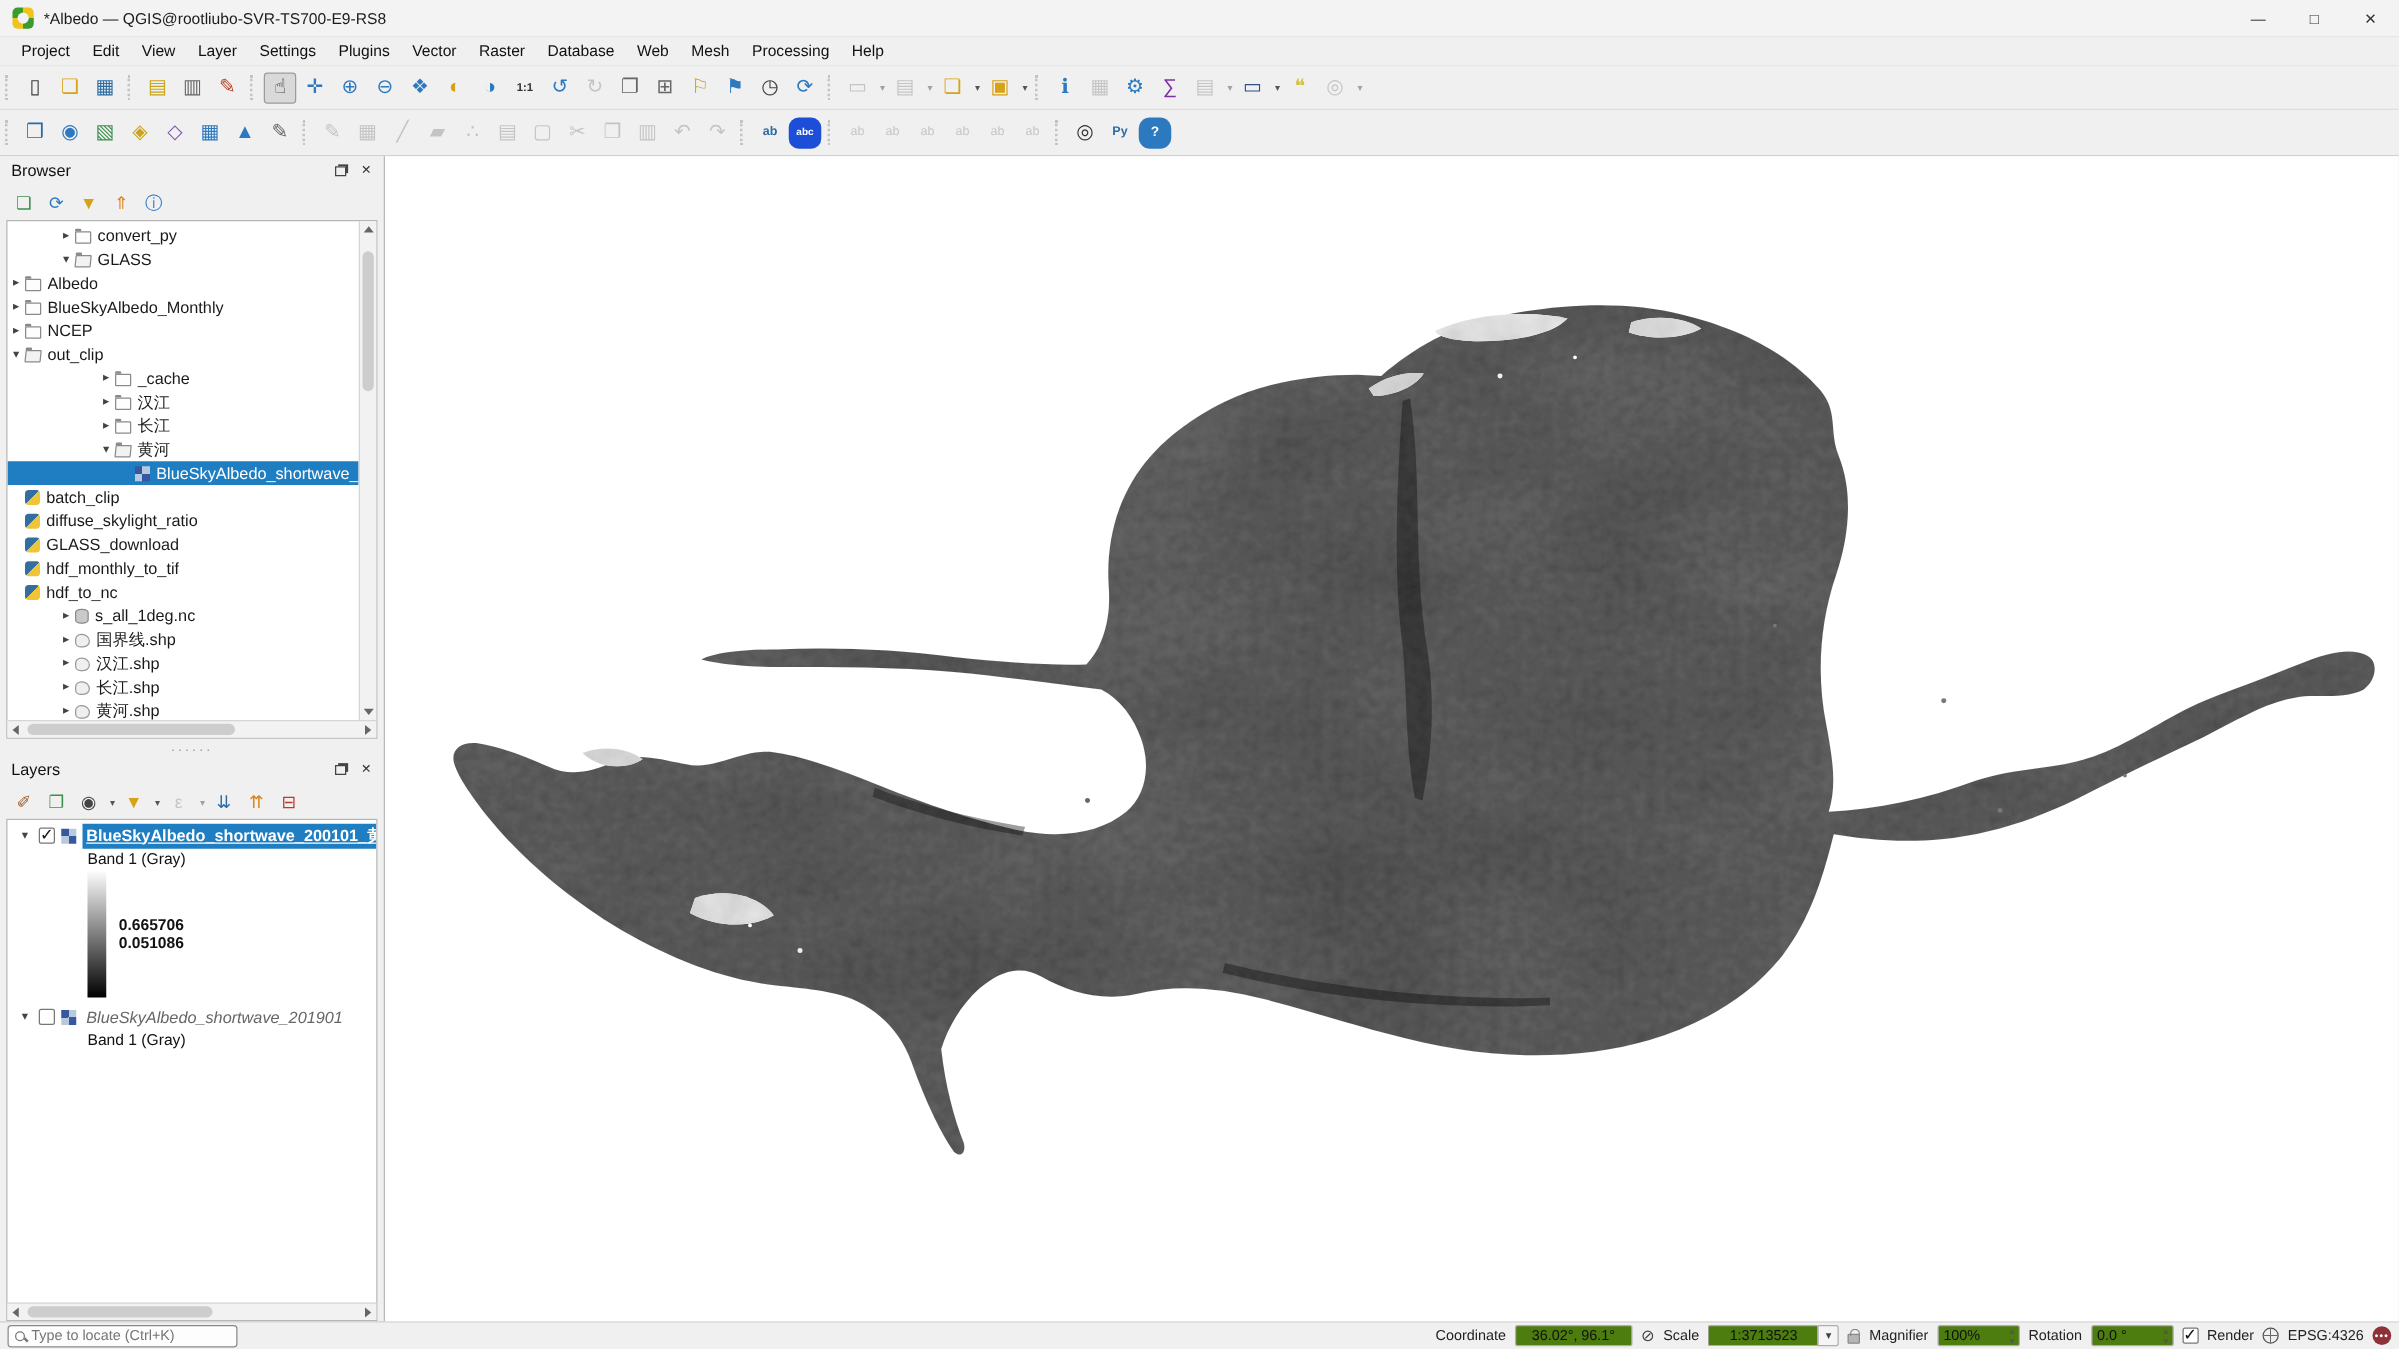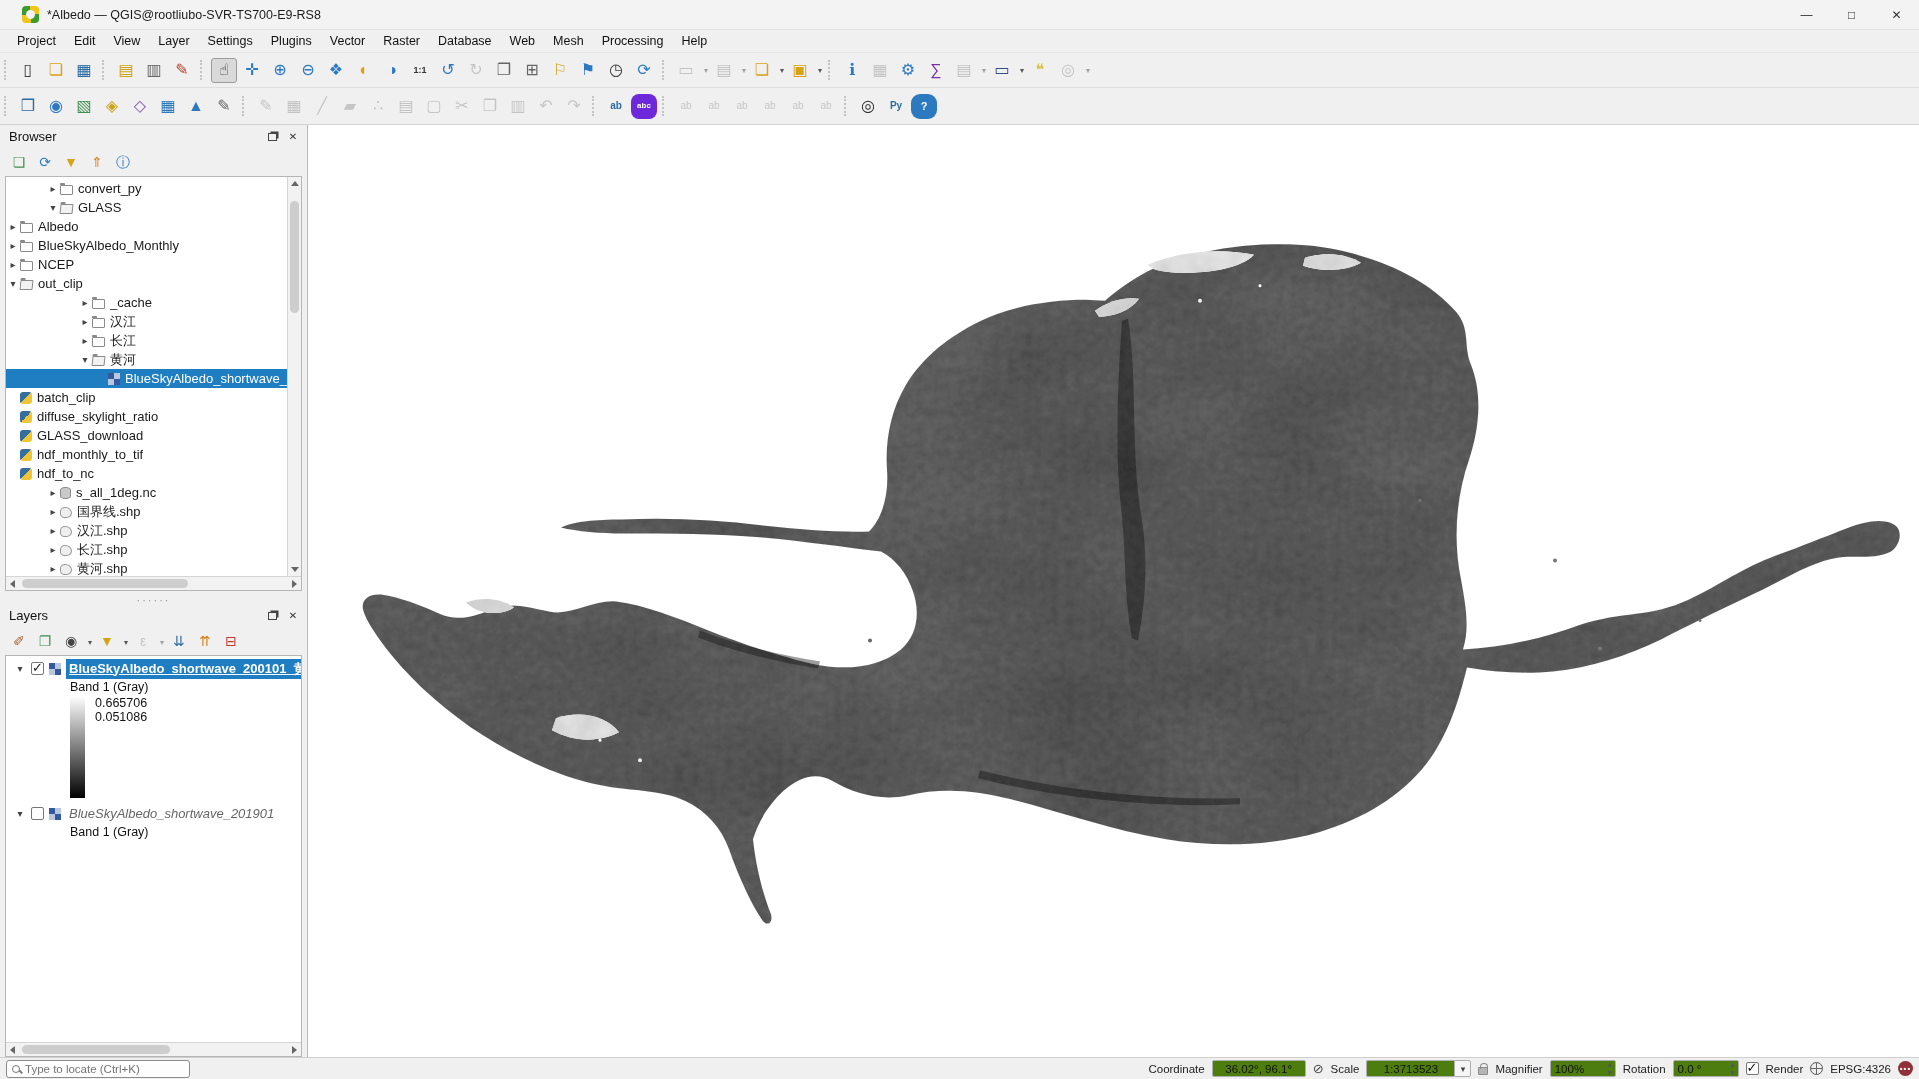--- a/index.html
+++ b/index.html
@@ -1,21 +1,21 @@
 <!DOCTYPE html>
 <html><head>
 <meta charset="utf-8">
 <style>
   * { margin:0; padding:0; box-sizing:border-box; }
   html,body { width:1919px; height:1079px; overflow:hidden; }
   body { font-family:"Liberation Sans","DejaVu Sans",sans-serif; font-size:12.5px; color:#1a1a1a; background:#f0f0f0; }
   .app { width:1919px; height:1079px; display:flex; flex-direction:column; background:#f0f0f0; }
 
   
-  .titlebar { height:30px; display:flex; align-items:center; background:#f3f3f3; border-bottom:1px solid #e2e2e2;padding-left:12px; }
+  .titlebar { height:30px; display:flex; align-items:center; background:#f3f3f3; border-bottom:1px solid #e2e2e2; }
   .qgis-logo { width:17px; height:17px; margin:0 8px 0 10px; border-radius:4px;
     background:conic-gradient(#f0c419 0 25%, #3a9b2e 0 50%, #f0c419 0 75%, #3a9b2e 0); position:relative; }
   .qgis-logo::after { content:""; position:absolute; inset:4px; background:#f3f3f3; border-radius:50%; }
   .win-title { font-size:12.5px; color:#1b1b1b; }
   .titlebar .spacer { flex:1; }
   .winbtn { width:45px; height:29px; display:flex; align-items:center; justify-content:center; font-size:12px; color:#333; }
 
   
   .menubar { height:22px; display:flex; align-items:center; padding-left:8px; background:#f0f0f0; }
   .menu-item { padding:2px 9px; font-size:12.5px; color:#111; border-radius:3px; }
@@ -107,21 +107,21 @@
   .cb { width:13px; height:13px; background:#fff; border:1px solid #777; border-radius:2px; position:relative; flex:none; }
   .cb[data-state="checked"]::after { content:"✓"; position:absolute; top:-3px; left:0px; font-size:13px; font-weight:bold; color:#1a1a1a; }
   .licon { width:12px; height:12px; flex:none;
     background:conic-gradient(#b9c9dd 0 25%, #36589e 0 50%, #b9c9dd 0 75%, #36589e 0); }
   .lname { font-size:13px; padding:1px 3px; flex:1; white-space:nowrap; overflow:hidden; }
   .lname[data-state="selected"] { background:#1f7ec1; color:#fff; font-weight:bold; text-decoration:underline; }
   .lname[data-state="inactive"] { color:#666; font-style:italic; }
   .band-label { margin:2px 0 2px 56px; font-size:12.5px; color:#111; }
   .ramp-wrap { display:flex; gap:10px; margin-left:56px; margin-bottom:6px; }
   .ramp { width:15px; background:linear-gradient(180deg,#ffffff,#000000); }
-  .ramp-labels { display:flex; flex-direction:column; justify-content:flex-start; font-size:12.5px; color:#111; }
+  .ramp-labels { display:flex; flex-direction:column; justify-content:center; font-size:12.5px; color:#111;font-weight:bold; }
 
   
   .statusbar { height:22px; display:flex; align-items:center; background:#f0f0f0; border-top:1px solid #cfcfcf; padding:0 6px; gap:7px; font-size:11.5px; }
   .locator { width:184px; height:18px; border:1px solid #8a8a8a; border-radius:3px; background:#fdfdfd; display:flex; align-items:center; padding:0 5px; gap:5px; }
   .mag-icon { width:8px; height:8px; border:1.5px solid #777; border-radius:50%; position:relative; flex:none; }
   .mag-icon::after { content:""; position:absolute; width:4px; height:1.5px; background:#777; transform:rotate(45deg); right:-4px; bottom:-1px; }
   .locator input { border:none; outline:none; background:transparent; font-size:11.5px; width:150px; color:#222; font-family:"Liberation Sans",sans-serif; }
   .statusbar .spacer { flex:1; }
   .sb-label { color:#222; }
   .sb-box { height:17px; background:#4d7c0f; border:1px solid #aeaeae; border-radius:2px; display:flex; align-items:center; justify-content:center; font-size:11.5px; color:#111; padding:0 4px; }
@@ -267,21 +267,21 @@
             <span class="tbtn" style="color:#9a9a9a" data-state="off">❐</span>
             <span class="tbtn" style="color:#9a9a9a" data-state="off">▥</span>
             <span class="tbtn" style="color:#9a9a9a" data-state="off">↶</span>
             <span class="tbtn" style="color:#9a9a9a" data-state="off">↷</span>
           </div>
         </div>
         <div class="tbgroup">
           <div style="display:flex;align-items:center">
 
           <span class="tbtn" style="color:#2d6ca2;font-size:10px;font-weight:bold">ab</span>
-            <span class="tbtn" style="color:#ffffff;background:#6d28d9;border-radius:8px;font-size:8px;font-weight:bold">abc</span>
+            <span class="tbtn" style="color:#ffffff;background:#1d4ed8;border-radius:8px;font-size:8px;font-weight:bold">abc</span>
           </div>
         </div>
         <div class="tbgroup">
           <div style="display:flex;align-items:center">
 
           <span class="tbtn" style="color:#9a9a9a;font-size:10px" data-state="off">ab</span>
             <span class="tbtn" style="color:#9a9a9a;font-size:10px" data-state="off">ab</span>
             <span class="tbtn" style="color:#9a9a9a;font-size:10px" data-state="off">ab</span>
             <span class="tbtn" style="color:#9a9a9a;font-size:10px" data-state="off">ab</span>
             <span class="tbtn" style="color:#9a9a9a;font-size:10px" data-state="off">ab</span>

